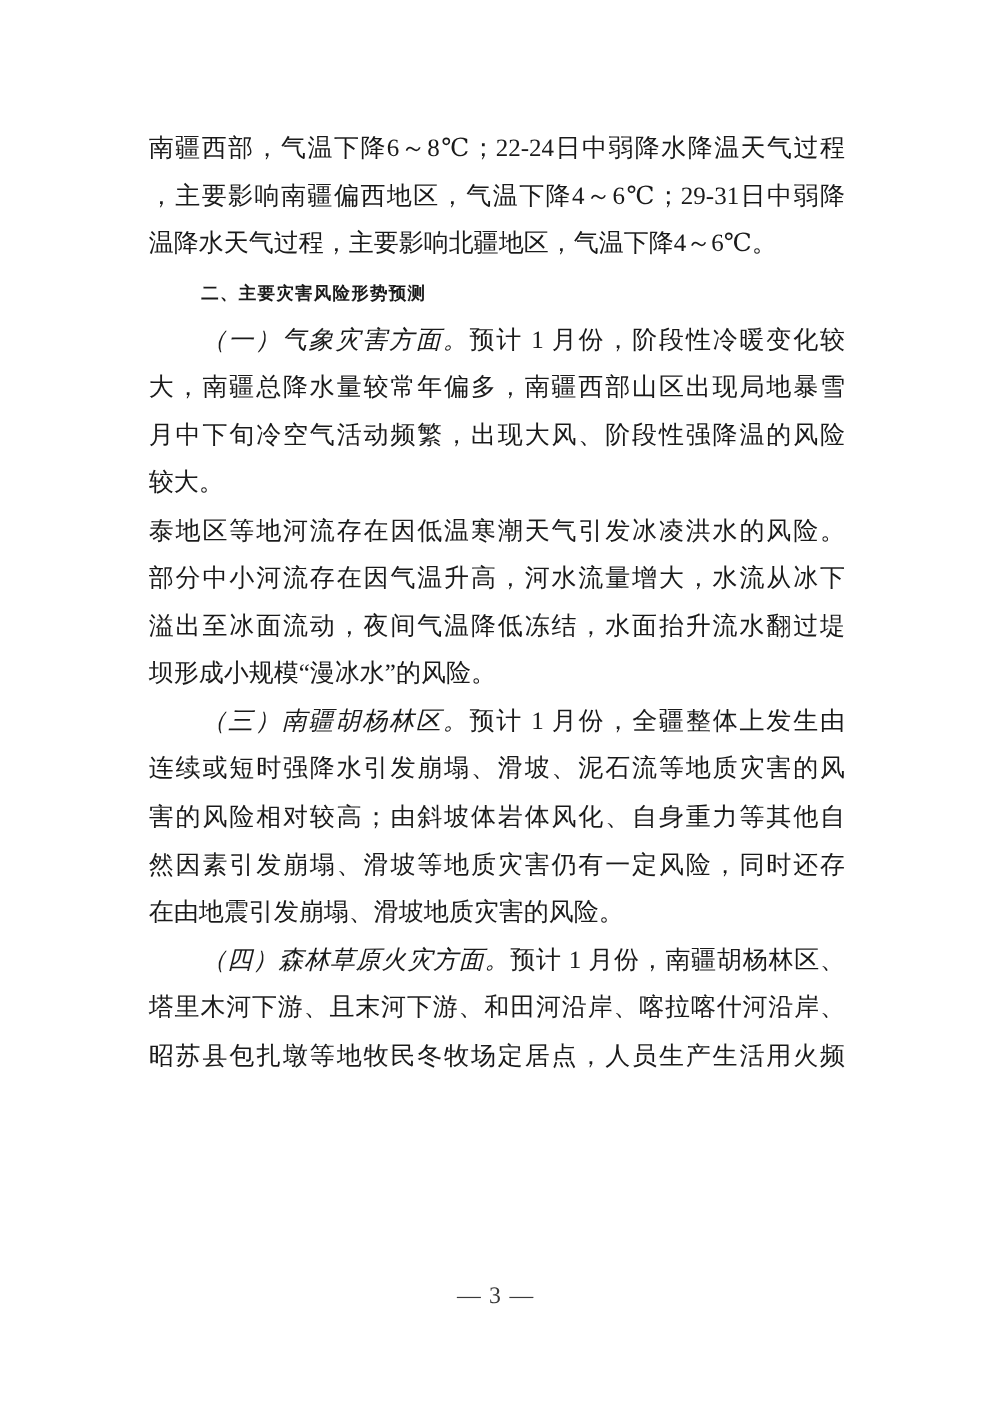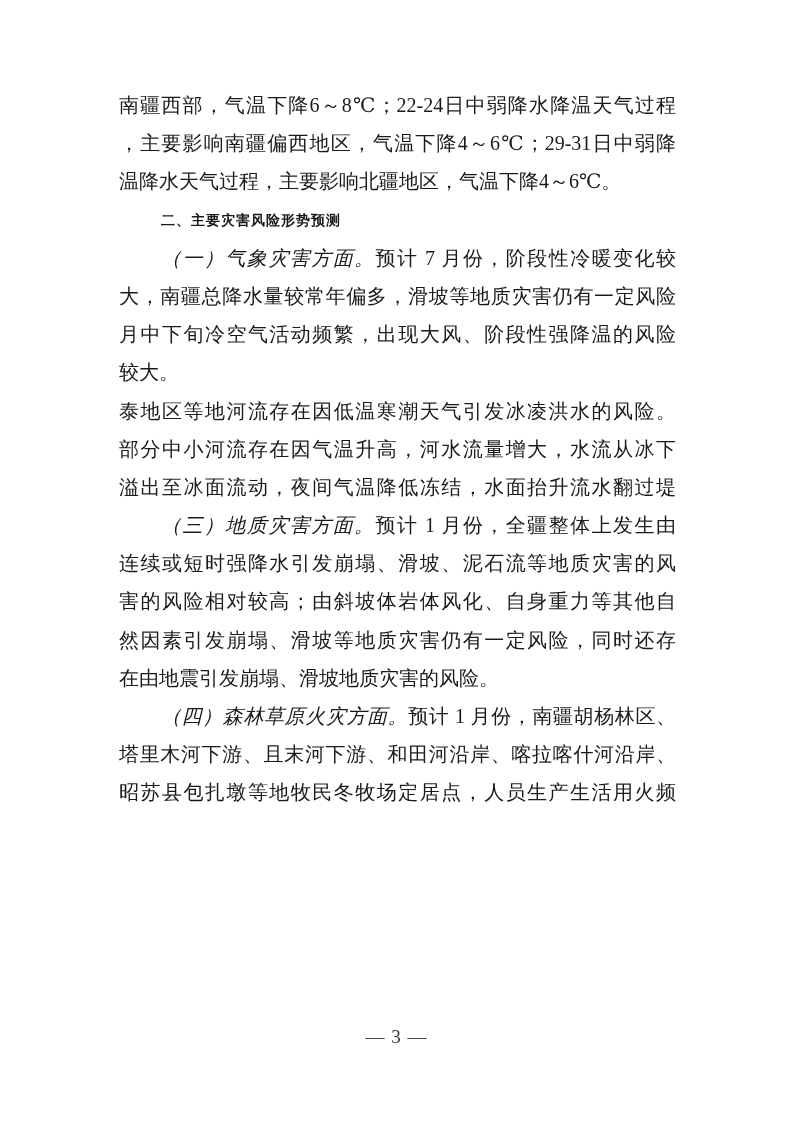--- a/index.html
+++ b/index.html
@@ -8,21 +8,21 @@
     width: 793px;
     height: 1122px;
     background: #ffffff;
     overflow: hidden;
     font-family: "Liberation Serif", "DejaVu Serif", serif;
     color: #1a1a1a;
   }
   .content {
     position: absolute;
     left: 119px;
-    top: 86px;
+    top: 100px;
     width: 557px;
   }
   section { margin: 0; padding: 0; }
   .line {
     margin: 0;
     padding: 0;
     height: 38.2px;
     line-height: 38.2px;
     font-size: 20px;
     text-align: justify;
@@ -56,34 +56,35 @@
 
     <section>
       <p class="line">南疆西部，气温下降6～8℃；22-24日中弱降水降温天气过程</p>
       <p class="line">，主要影响南疆偏西地区，气温下降4～6℃；29-31日中弱降</p>
       <p class="line short">温降水天气过程，主要影响北疆地区，气温下降4～6℃。</p>
     </section>
 
     <h2 class="line heading indent short">二、主要灾害风险形势预测</h2>
 
     <section>
-      <p class="line indent"><span class="lead">（一）气象灾害方面。</span><span>预计 7 月份，阶段性冷暖变化较</span></p>
-      <p class="line">大，南疆总降水量较常年偏多，滑坡等地质灾害仍有一定风险</p>
+      <p class="line indent"><span class="lead">（一）气象灾害方面。</span><span>预计 1 月份，阶段性冷暖变化较</span></p>
+      <p class="line">大，南疆总降水量较常年偏多，南疆西部山区出现局地暴雪</p>
       <p class="line">月中下旬冷空气活动频繁，出现大风、阶段性强降温的风险</p>
       <p class="line short">较大。</p>
     </section>
 
     <section>
       <p class="line">泰地区等地河流存在因低温寒潮天气引发冰凌洪水的风险。</p>
       <p class="line">部分中小河流存在因气温升高，河水流量增大，水流从冰下</p>
       <p class="line">溢出至冰面流动，夜间气温降低冻结，水面抬升流水翻过堤</p>
+      <p class="line short">坝形成小规模“漫冰水”的风险。</p>
     </section>
 
     <section>
-      <p class="line indent"><span class="lead">（三）地质灾害方面。</span><span>预计 1 月份，全疆整体上发生由</span></p>
+      <p class="line indent"><span class="lead">（三）南疆胡杨林区。</span><span>预计 1 月份，全疆整体上发生由</span></p>
       <p class="line">连续或短时强降水引发崩塌、滑坡、泥石流等地质灾害的风</p>
       <p class="line">害的风险相对较高；由斜坡体岩体风化、自身重力等其他自</p>
       <p class="line">然因素引发崩塌、滑坡等地质灾害仍有一定风险，同时还存</p>
       <p class="line short">在由地震引发崩塌、滑坡地质灾害的风险。</p>
     </section>
 
     <section>
       <p class="line indent"><span class="lead">（四）森林草原火灾方面。</span><span>预计 1 月份，南疆胡杨林区、</span></p>
       <p class="line">塔里木河下游、且末河下游、和田河沿岸、喀拉喀什河沿岸、</p>
       <p class="line">昭苏县包扎墩等地牧民冬牧场定居点，人员生产生活用火频</p>

